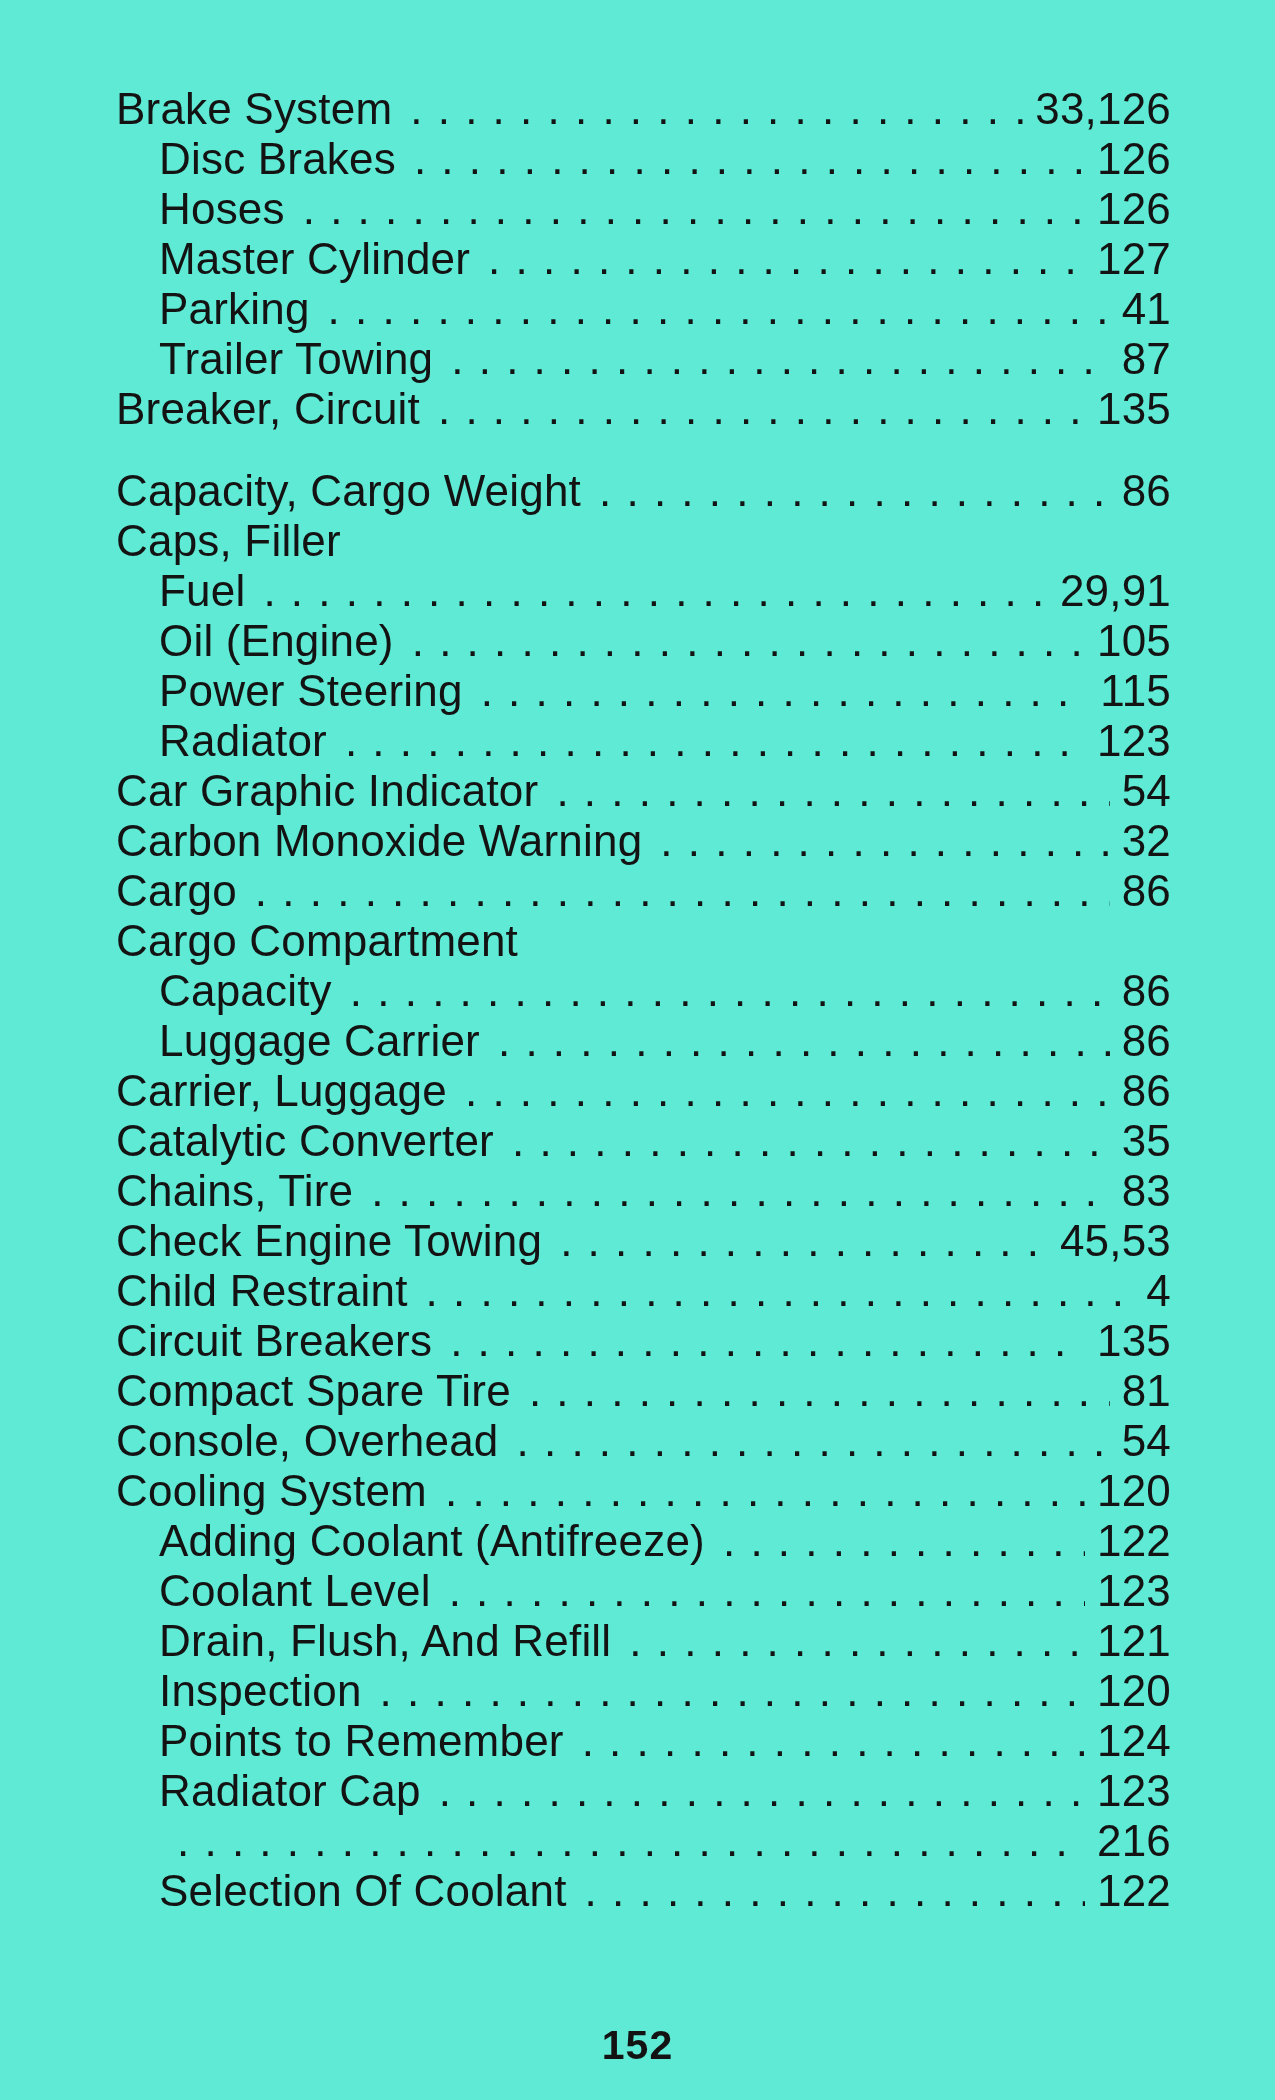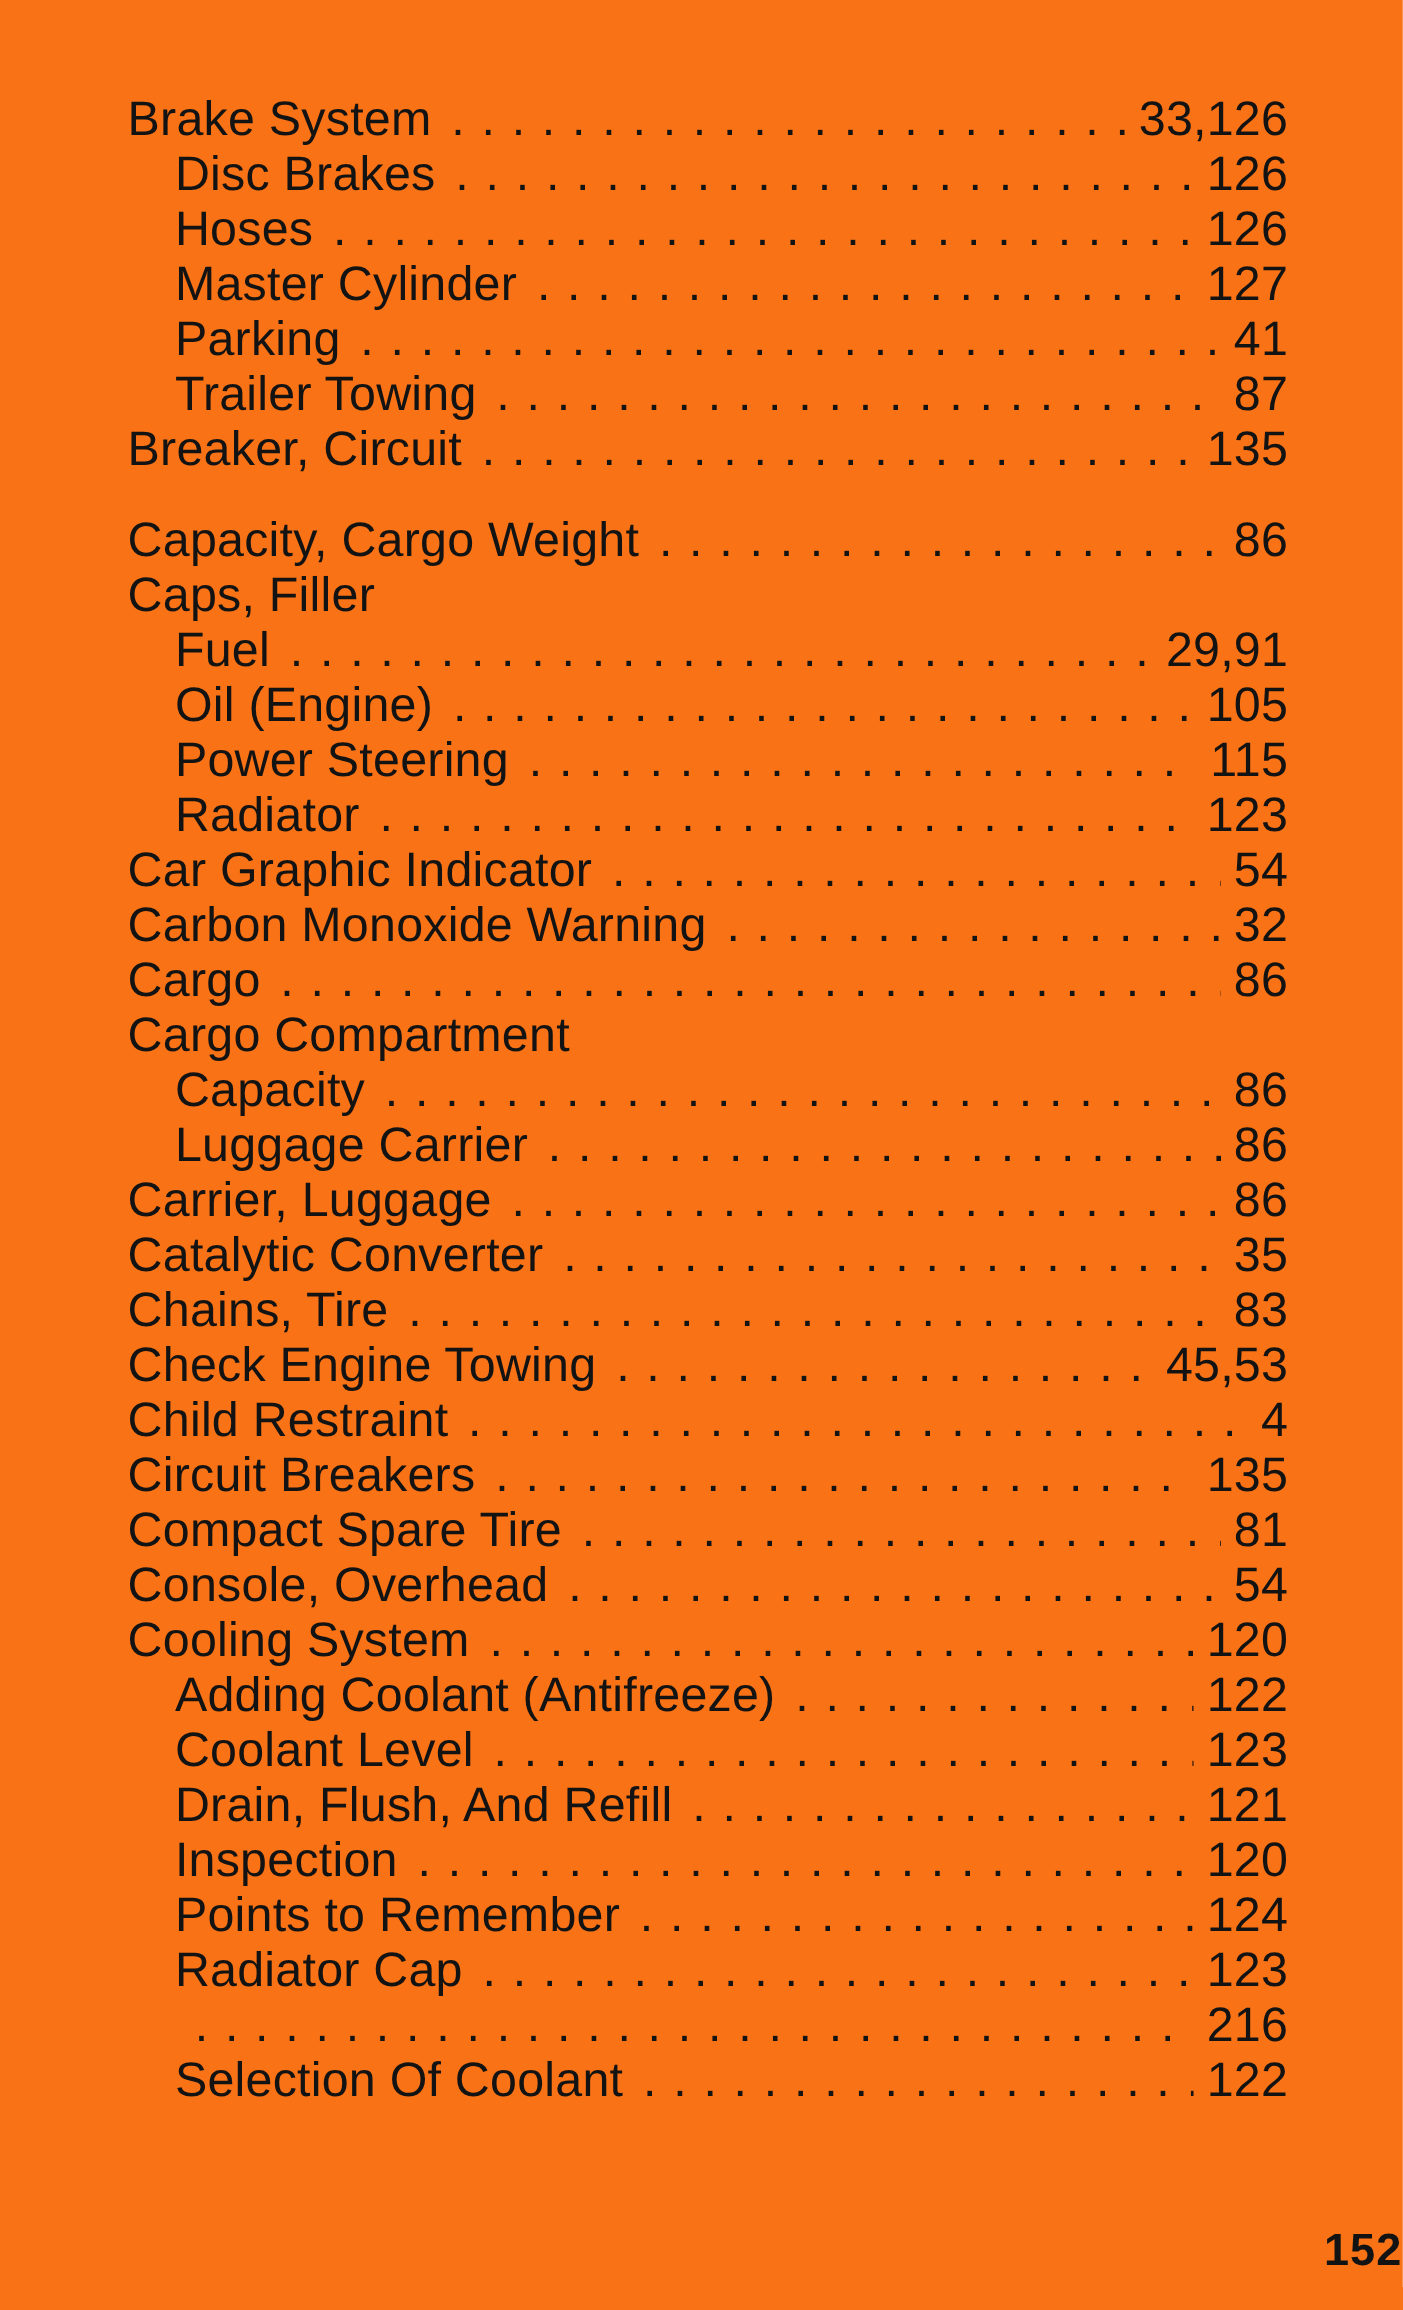--- a/index.html
+++ b/index.html
@@ -11,21 +11,21 @@
     height: 2100px;
     background: #ffffff;
     font-family: "Liberation Sans", sans-serif;
     color: #131313;
     position: relative;
     overflow: hidden;
   }
   .page {
     position: absolute;
     inset: 0;
-    background: #f97316;
+    background: #5eead4;
   }
   .entries {
     position: absolute;
     left: 116px;
     right: 104px;
     top: 84px;
   }
   .row {
     display: flex;
     align-items: baseline;
@@ -55,21 +55,21 @@
     letter-spacing: 1.5px;
   }
   .pagenum {
     flex: 0 0 auto;
   }
   .footer {
     position: absolute;
     top: 2022px;
     left: 0;
     width: 100%;
-    text-align: right;
+    text-align: center;
     font-size: 41px;
     font-weight: 700;
     letter-spacing: 1px;
   }
 </style>
 </head>
 <body>
 
 <div class="page">
   <div class="entries" id="entries">

